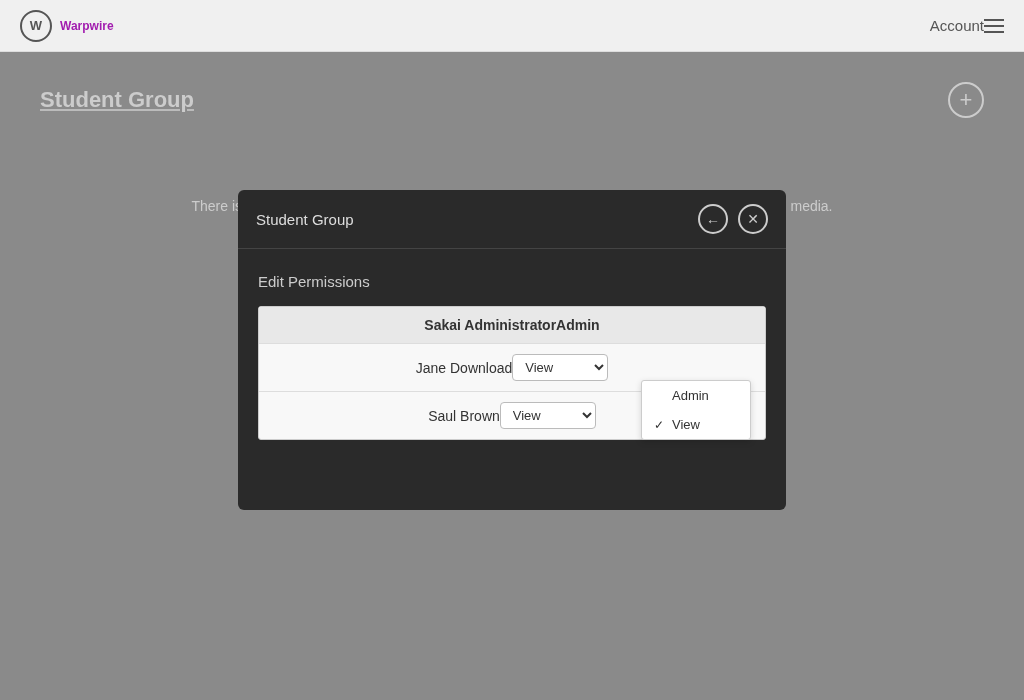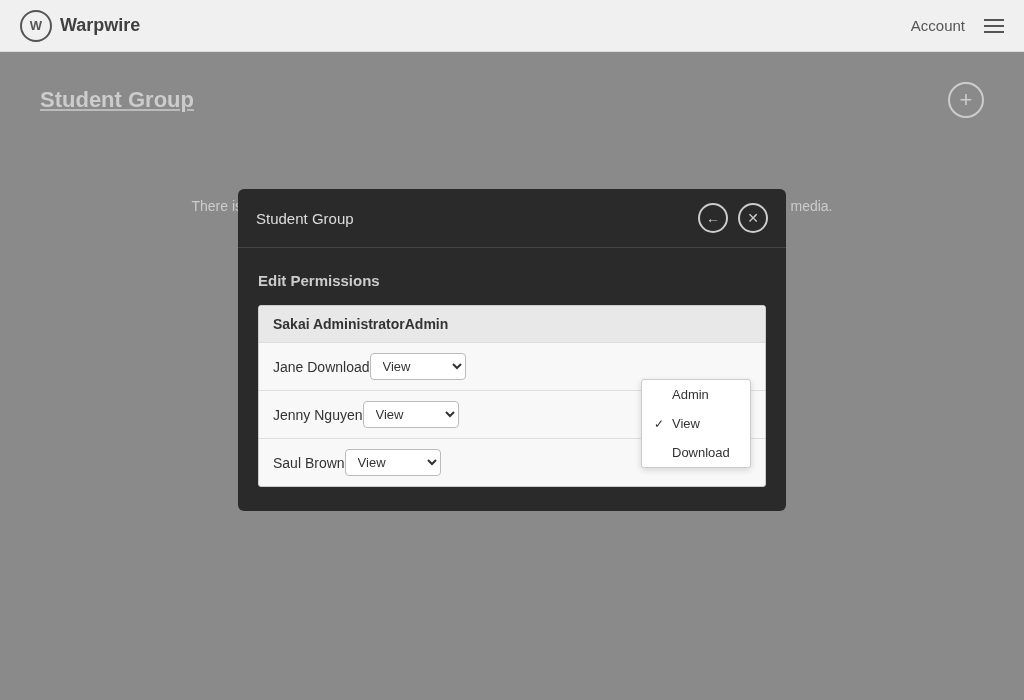--- a/index.html
+++ b/index.html
@@ -33,28 +33,28 @@
       border-radius: 50%;
       border: 2px solid #555;
       display: flex;
       align-items: center;
       justify-content: center;
       font-size: 13px;
       font-weight: bold;
       color: #555;
     }
     .logo-text {
-      font-size: 18px;
+      font-size: 12px;
       font-weight: 600;
-      color: #404040;
+      color: #a21caf;
     }
     .header-right {
       display: flex;
       align-items: center;
-      gap: 19px;
+      gap: 0;
     }
     .account-text {
       font-size: 15px;
       color: #555;
       cursor: pointer;
     }
     .hamburger-icon {
       display: flex;
       flex-direction: column;
       gap: 4px;
@@ -156,34 +156,34 @@
       font-size: 14px;
       background: transparent;
     }
     .modal-body {
       padding: 24px 20px;
     }
     .section-label {
       font-size: 15px;
       color: #ccc;
       margin-bottom: 16px;
-      font-weight: 700;
+      font-weight: 400;
     }
     .permissions-table {
       width: 100%;
       border: 1px solid #ccc;
       border-radius: 3px;
       overflow: visible;
       background: #f8f8f8;
       color: #333;
     }
     .permissions-row {
       display: flex;
       align-items: center;
-      justify-content: flex-start;
+      justify-content: center;
       padding: 10px 14px;
       border-bottom: 1px solid #ddd;
       position: relative;
     }
     .permissions-row:last-child {
       border-bottom: none;
     }
     .permissions-row.header-row {
       background: #e8e8e8;
       font-weight: 600;
@@ -293,36 +293,23 @@
 
           <div class="dropdown-menu">
             <div class="dropdown-item">
               <span class="checkmark"></span>
               <span>Admin</span>
             </div>
             <div class="dropdown-item">
               <span class="checkmark">✓</span>
               <span>View</span>
             </div>
-            <div class="dropdown-item">
-              <span class="checkmark"></span>
-              <span>Download</span>
-            </div>
           </div>
         </div>
 
-        <div class="permissions-row">
-          <span class="user-name">Jenny Nguyen</span>
-          <select class="role-select">
-            <option>View</option>
-            <option>Admin</option>
-            <option>Download</option>
-            <option>Remove</option>
-          </select>
-        </div>
 
         <div class="permissions-row">
           <span class="user-name">Saul Brown</span>
           <select class="role-select">
             <option>View</option>
             <option>Admin</option>
             <option>Download</option>
             <option>Remove</option>
           </select>
         </div>

